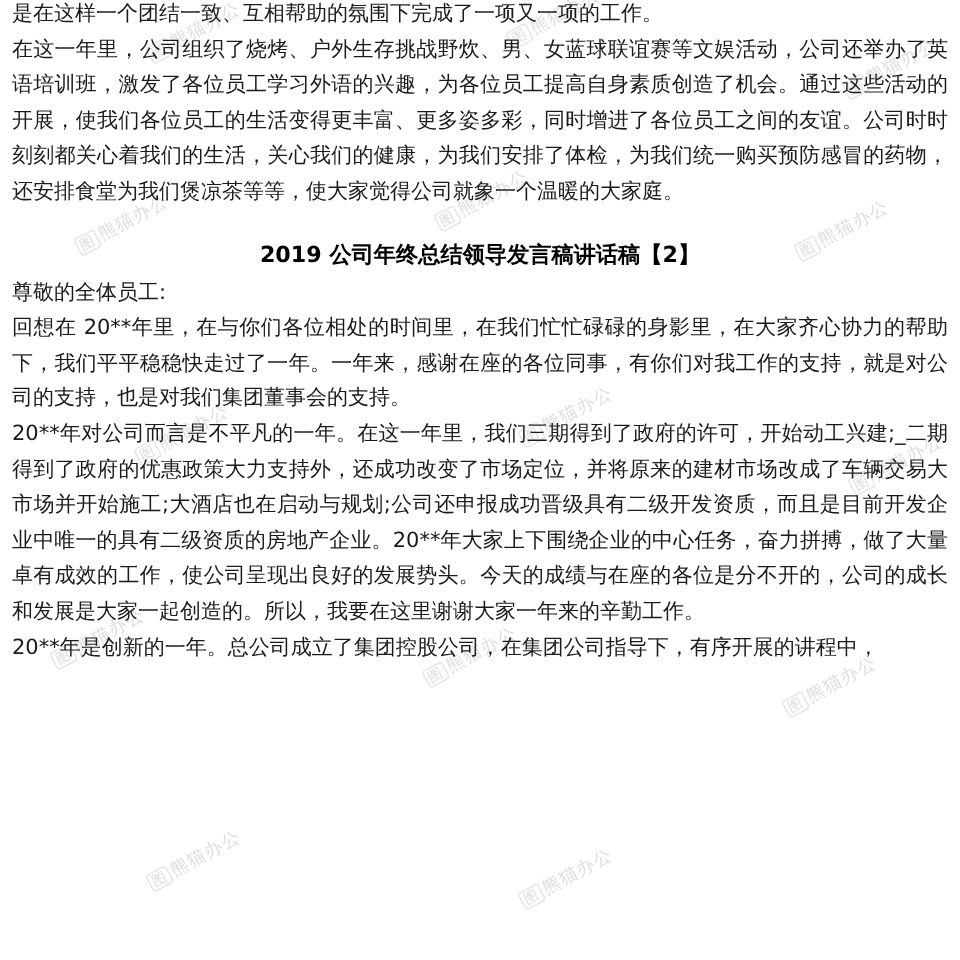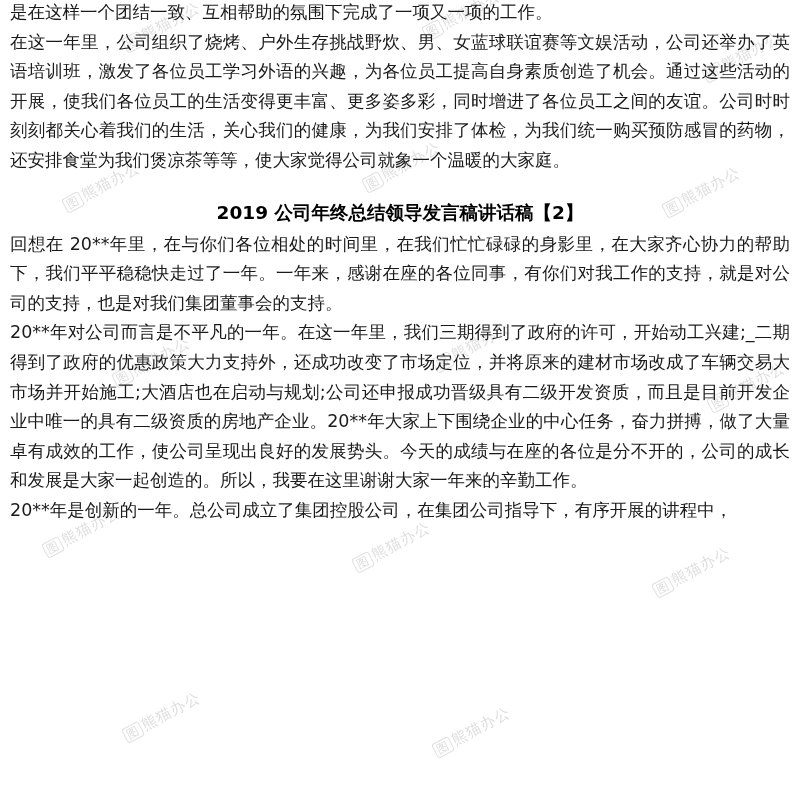--- a/index.html
+++ b/index.html
@@ -96,18 +96,19 @@
     <div class="wm" style="left:120px; top:730px;"><span class="wm-mark">图</span><span>熊猫办公</span></div>
     <div class="wm" style="left:430px; top:745px;"><span class="wm-mark">图</span><span>熊猫办公</span></div>
   </div>
 
   <div class="doc-body">
     <p class="para first">是在这样一个团结一致、互相帮助的氛围下完成了一项又一项的工作。</p>
     <p class="para">在这一年里，公司组织了烧烤、户外生存挑战野炊、男、女蓝球联谊赛等文娱活动，公司还举办了英语培训班，激发了各位员工学习外语的兴趣，为各位员工提高自身素质创造了机会。通过这些活动的开展，使我们各位员工的生活变得更丰富、更多姿多彩，同时增进了各位员工之间的友谊。公司时时刻刻都关心着我们的生活，关心我们的健康，为我们安排了体检，为我们统一购买预防感冒的药物，还安排食堂为我们煲凉茶等等，使大家觉得公司就象一个温暖的大家庭。</p>
 
     <h2 class="heading">2019 公司年终总结领导发言稿讲话稿【2】</h2>
 
+    <p class="para">尊敬的全体员工:</p>
     <p class="para">回想在 20**年里，在与你们各位相处的时间里，在我们忙忙碌碌的身影里，在大家齐心协力的帮助下，我们平平稳稳快走过了一年。一年来，感谢在座的各位同事，有你们对我工作的支持，就是对公司的支持，也是对我们集团董事会的支持。</p>
     <p class="para">20**年对公司而言是不平凡的一年。在这一年里，我们三期得到了政府的许可，开始动工兴建;_二期得到了政府的优惠政策大力支持外，还成功改变了市场定位，并将原来的建材市场改成了车辆交易大市场并开始施工;大酒店也在启动与规划;公司还申报成功晋级具有二级开发资质，而且是目前开发企业中唯一的具有二级资质的房地产企业。20**年大家上下围绕企业的中心任务，奋力拼搏，做了大量卓有成效的工作，使公司呈现出良好的发展势头。今天的成绩与在座的各位是分不开的，公司的成长和发展是大家一起创造的。所以，我要在这里谢谢大家一年来的辛勤工作。</p>
     <p class="para">20**年是创新的一年。总公司成立了集团控股公司，在集团公司指导下，有序开展的讲程中，</p>
   </div>
 
 </div>
 
 </body></html>

